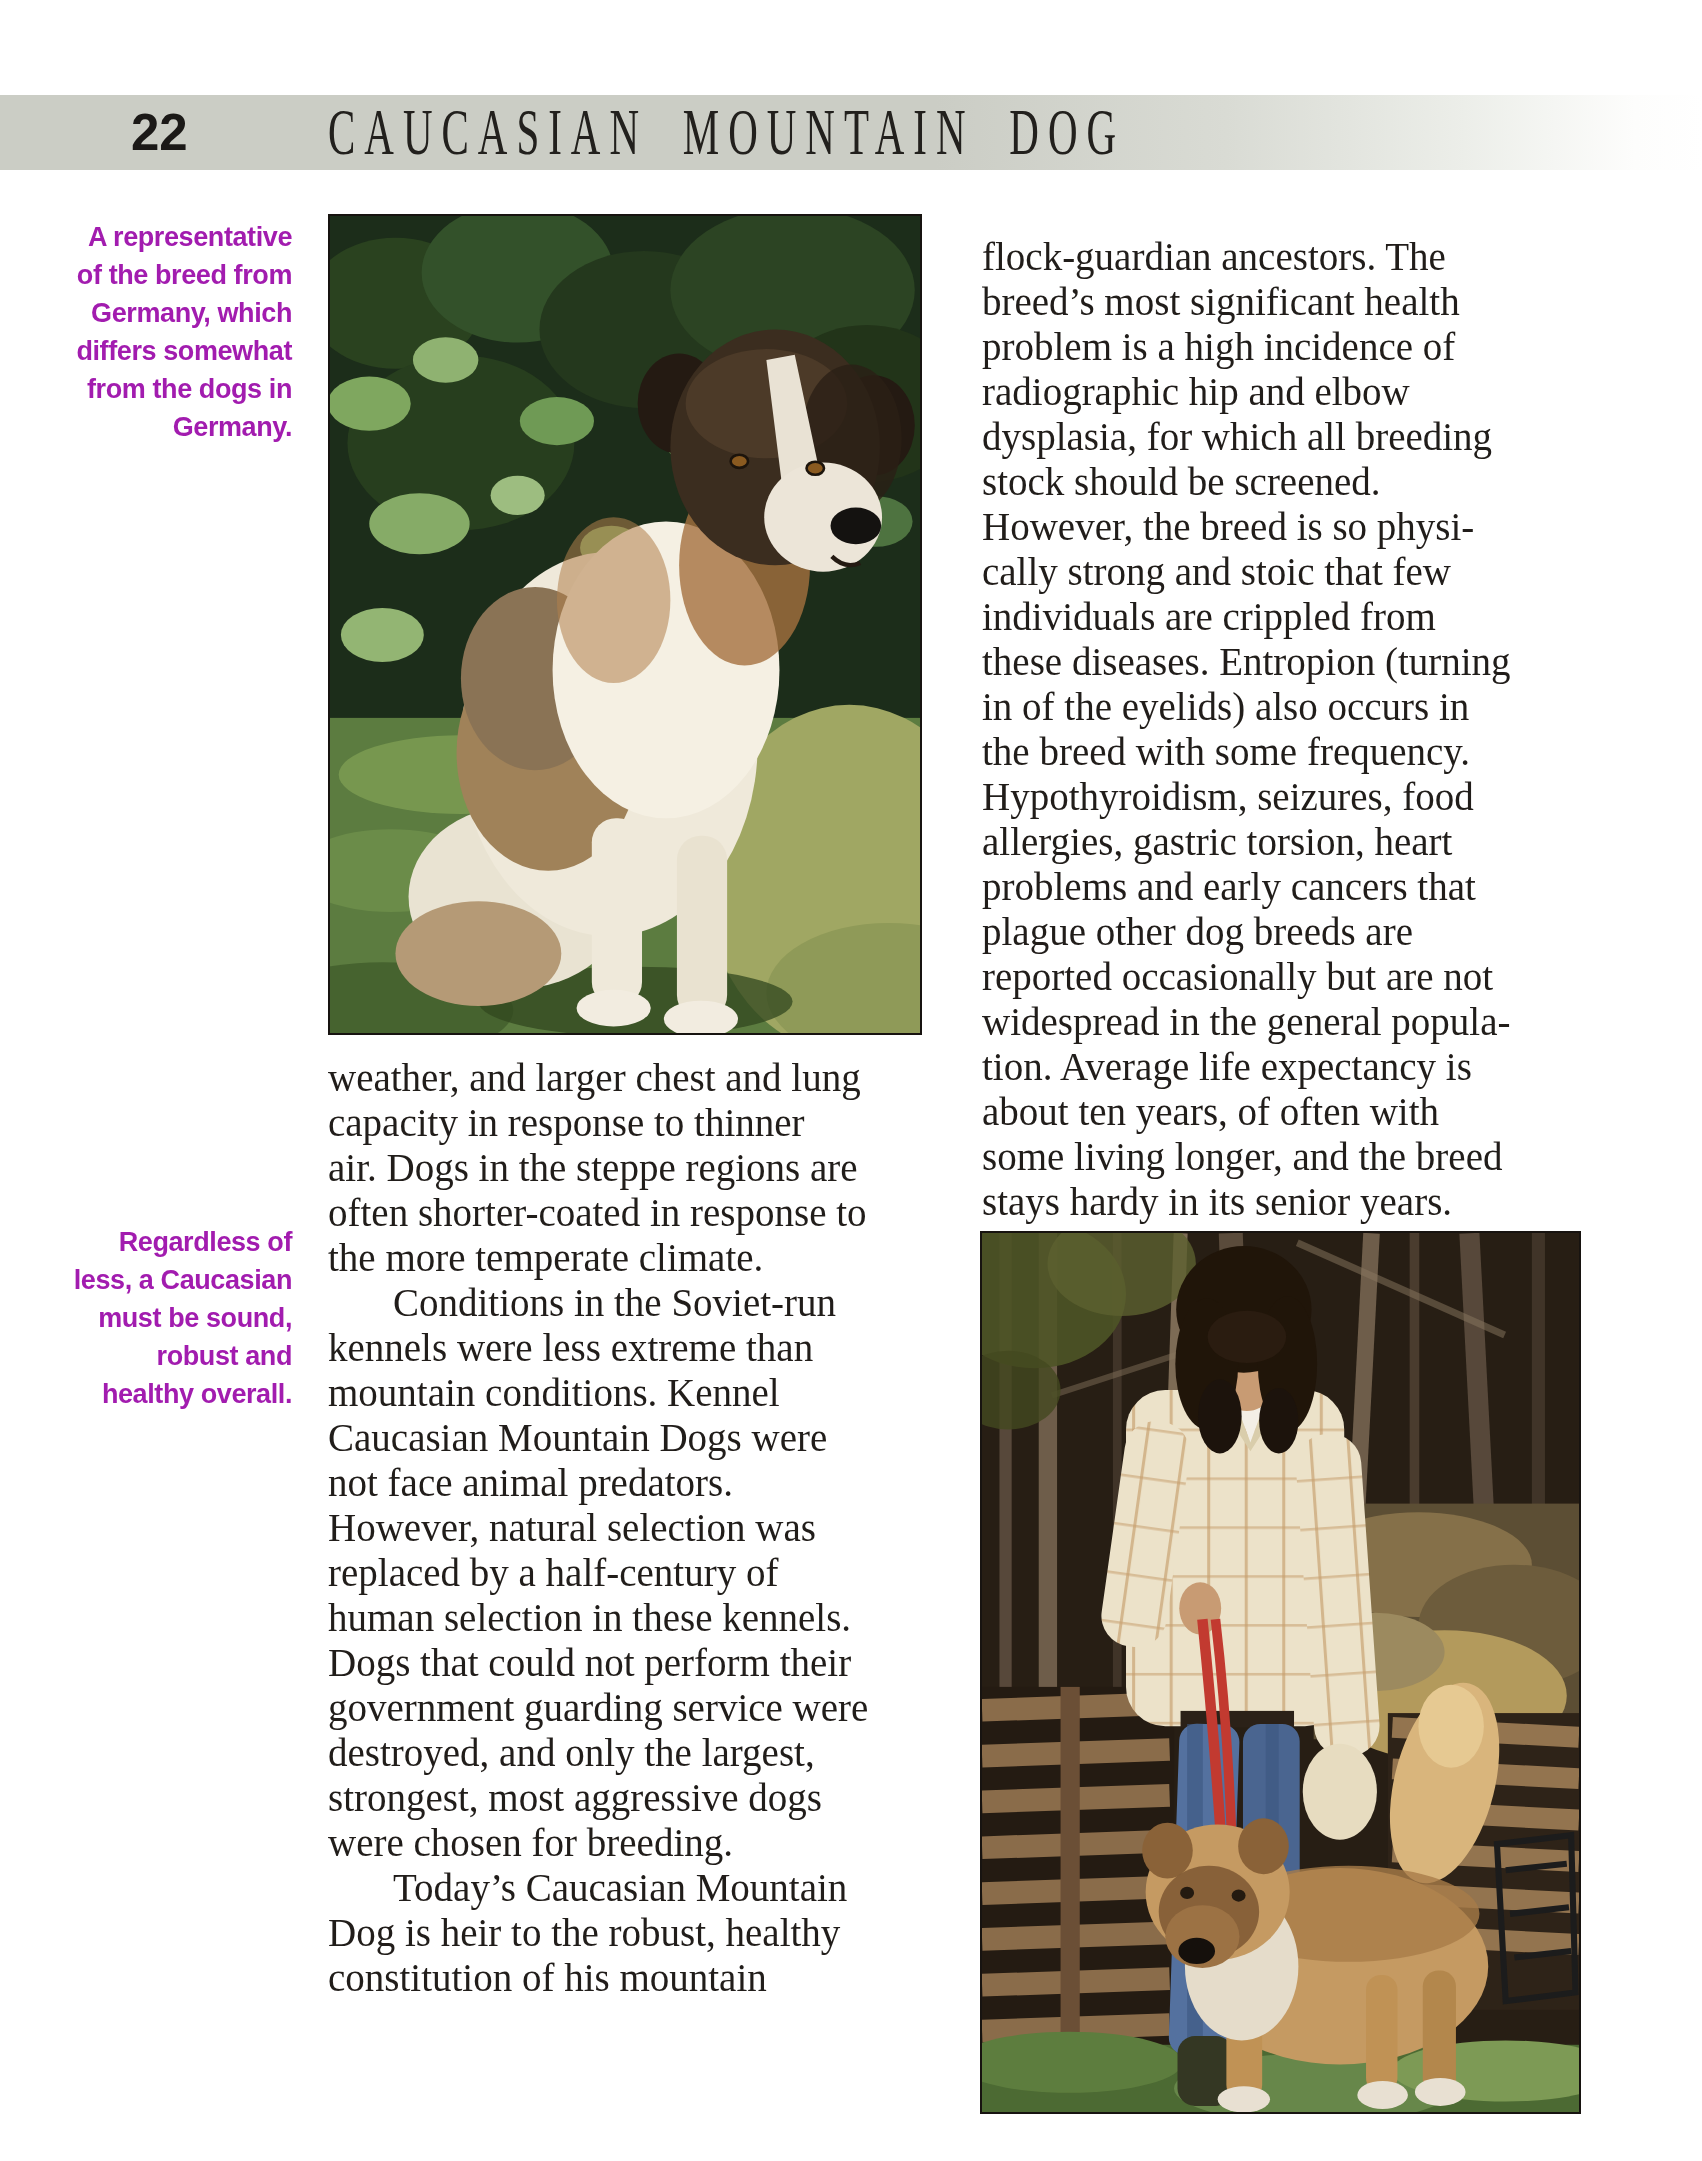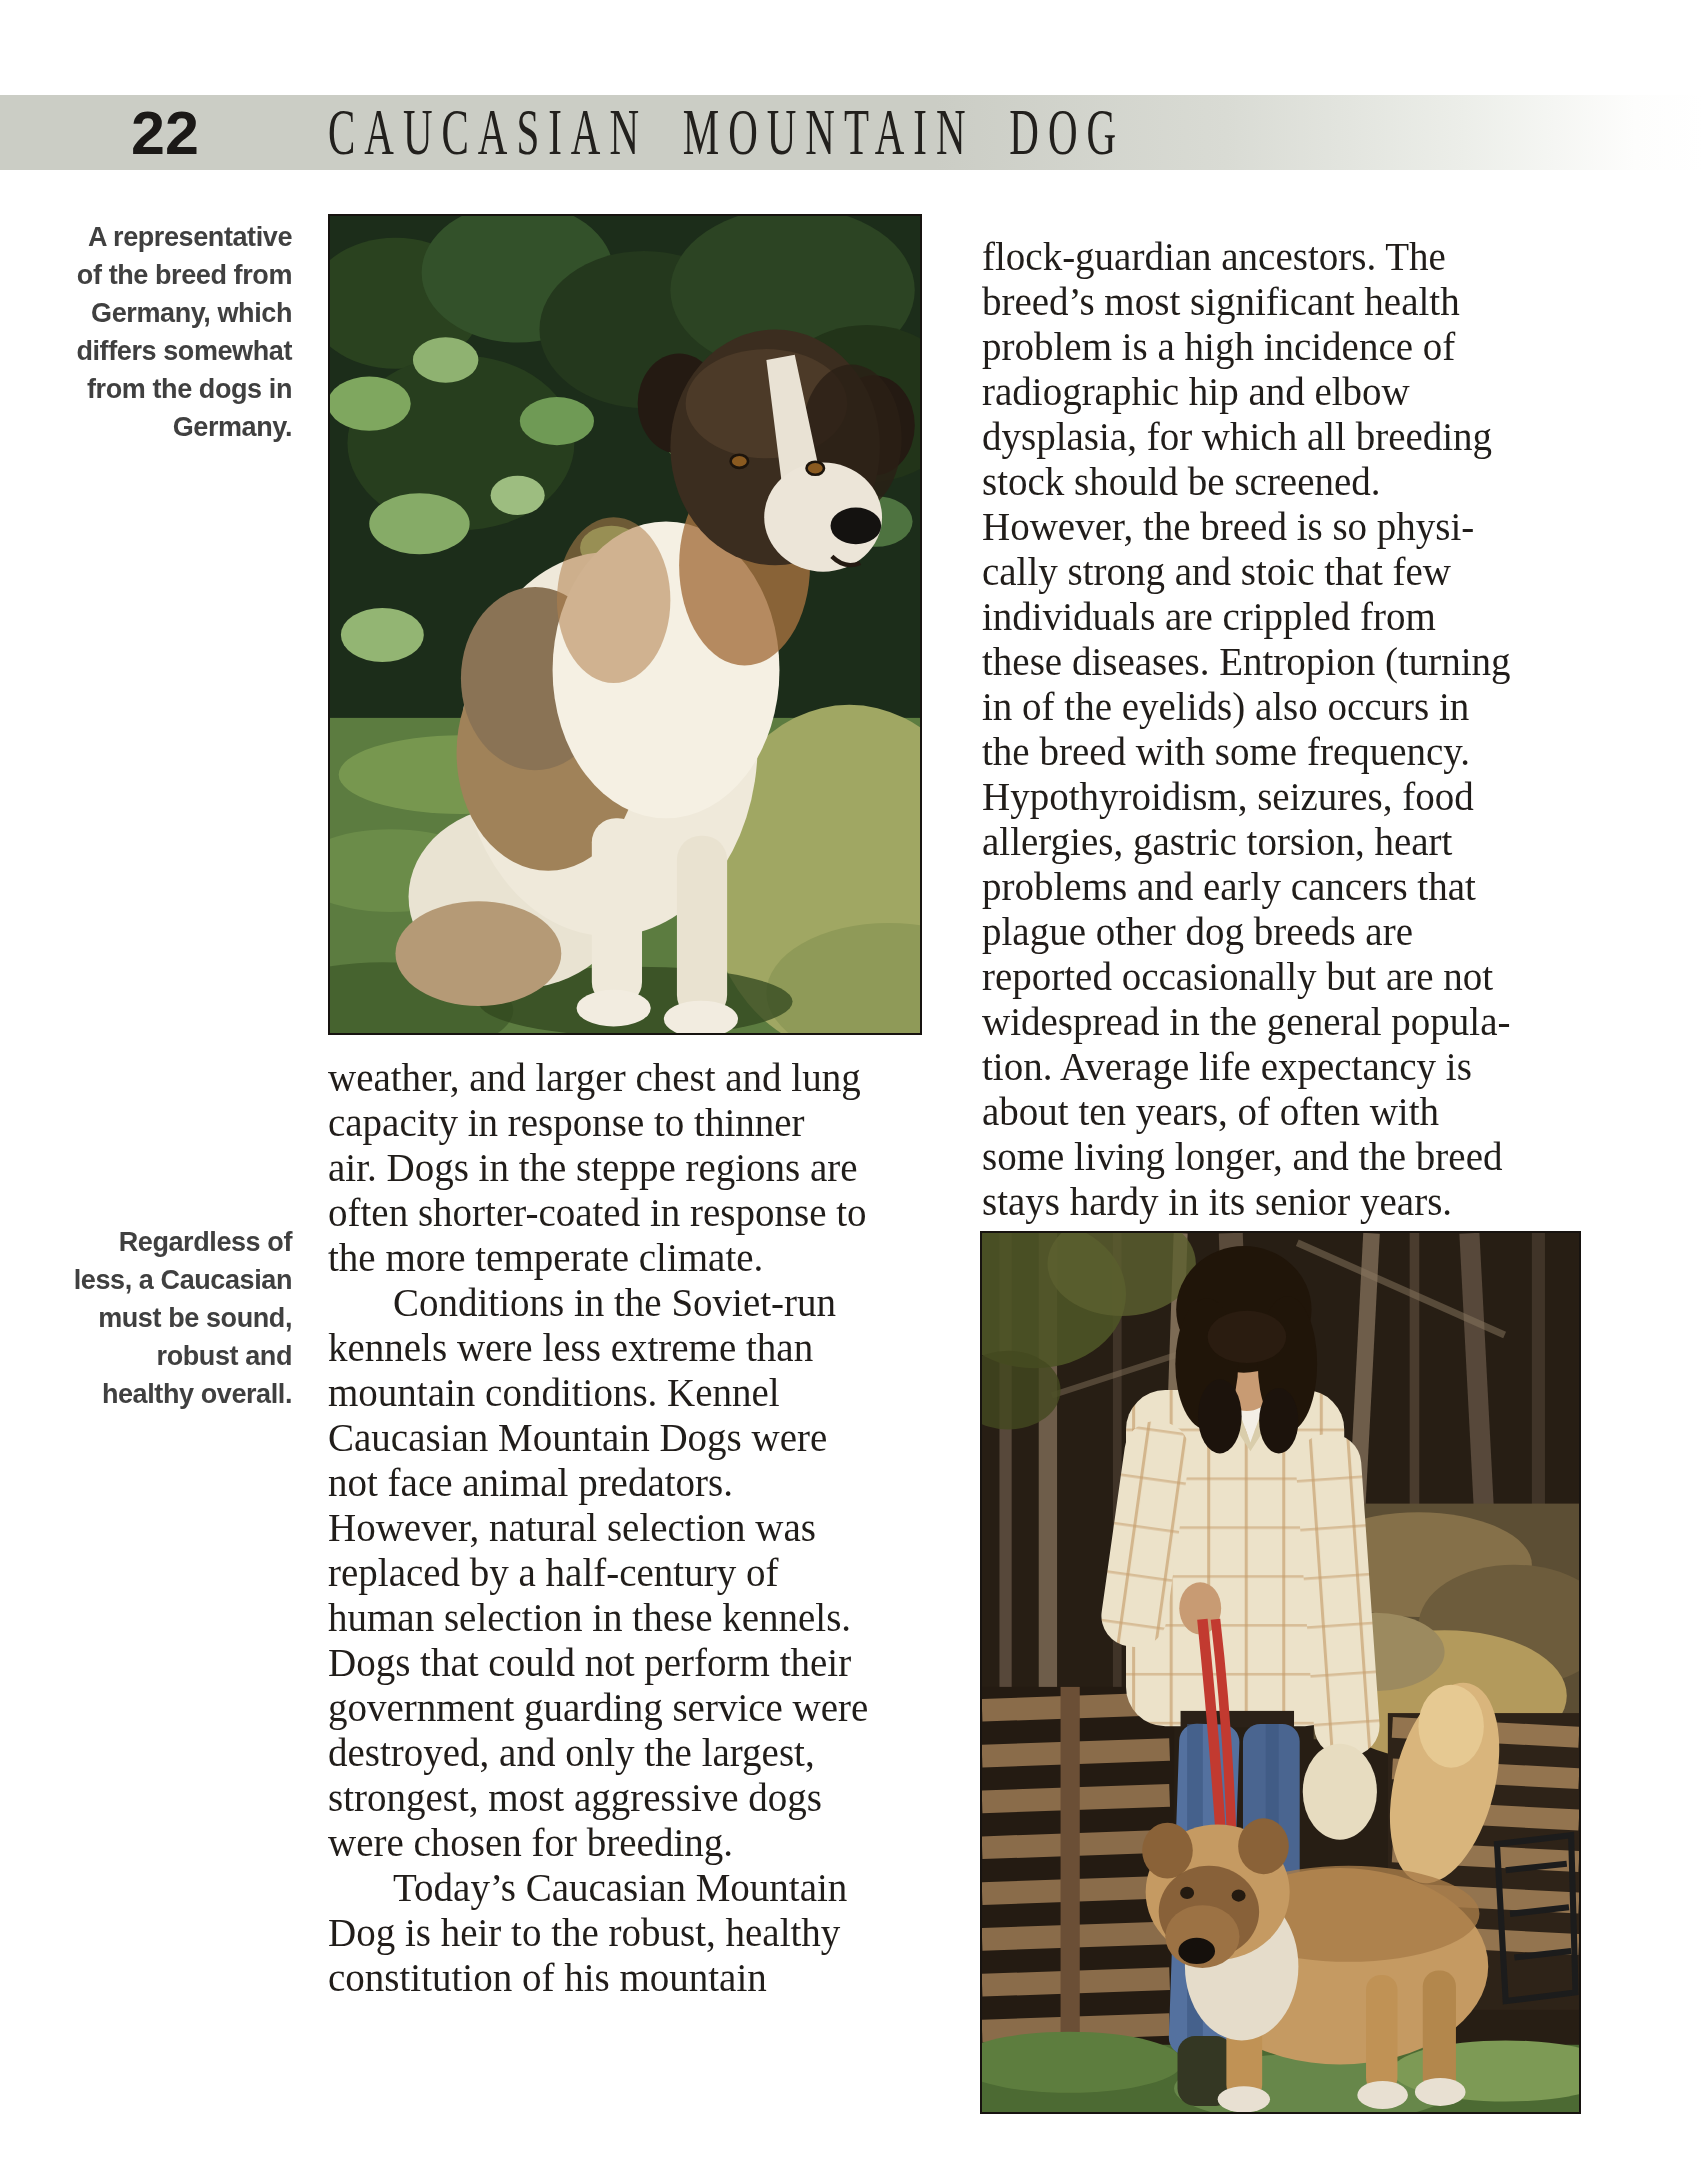--- a/index.html
+++ b/index.html
@@ -2,28 +2,28 @@
 <html style="font-size:7px"><head>
 <meta charset="utf-8">
 <style>
   html,body{margin:0;padding:0;background:#ffffff;}
   .page{position:relative;width:1703px;height:2161px;background:#ffffff;overflow:hidden;
         font-family:"Liberation Serif", serif;color:#211d1a;}
   
   .band{position:absolute;left:0;top:95px;width:1703px;height:75px;
         background:linear-gradient(90deg,#cbcdc5 0%,#cbcdc5 55%,#d9dbd4 72%,#eceee9 86%,#fdfdfc 96%,#ffffff 100%);}
   .pagenum{position:absolute;left:131px;top:95px;height:75px;display:flex;align-items:center;
-        font-family:"Liberation Sans", sans-serif;font-weight:bold;font-size:61px;color:#1b1917;}
+        font-family:"Liberation Sans", sans-serif;font-weight:bold;font-size:51px;color:#1b1917;}
   .title{position:absolute;left:328px;top:95px;height:75px;display:flex;align-items:center;
         font-family:"Liberation Serif", serif;font-size:65px;font-weight:normal;color:#22201d;
         letter-spacing:0.22em;word-spacing:0.38em;transform:scaleX(0.63);transform-origin:left center;white-space:nowrap;}
   
   .caption{position:absolute;width:245px;text-align:right;
         font-family:"Liberation Sans", sans-serif;font-weight:bold;font-size:27px;line-height:38px;
-        letter-spacing:-0.015em;color:#404040;}
+        letter-spacing:-0.015em;color:#a21caf;}
   .cap1{left:47px;top:218px;}
   .cap2{left:47px;top:1223px;}
   
   .photo{position:absolute;border:2.2px solid #171310;overflow:hidden;background:#222;}
   .photo1{left:328px;top:214px;width:590px;height:817px;}
   .photo2{left:980px;top:1231px;width:597px;height:879px;}
   .photo svg{display:block;width:100%;height:100%;}
   
   .col{position:absolute;font-size:39px;line-height:45px;color:#211d1a;}
   .colmid{left:328px;top:1055px;width:642px;}

